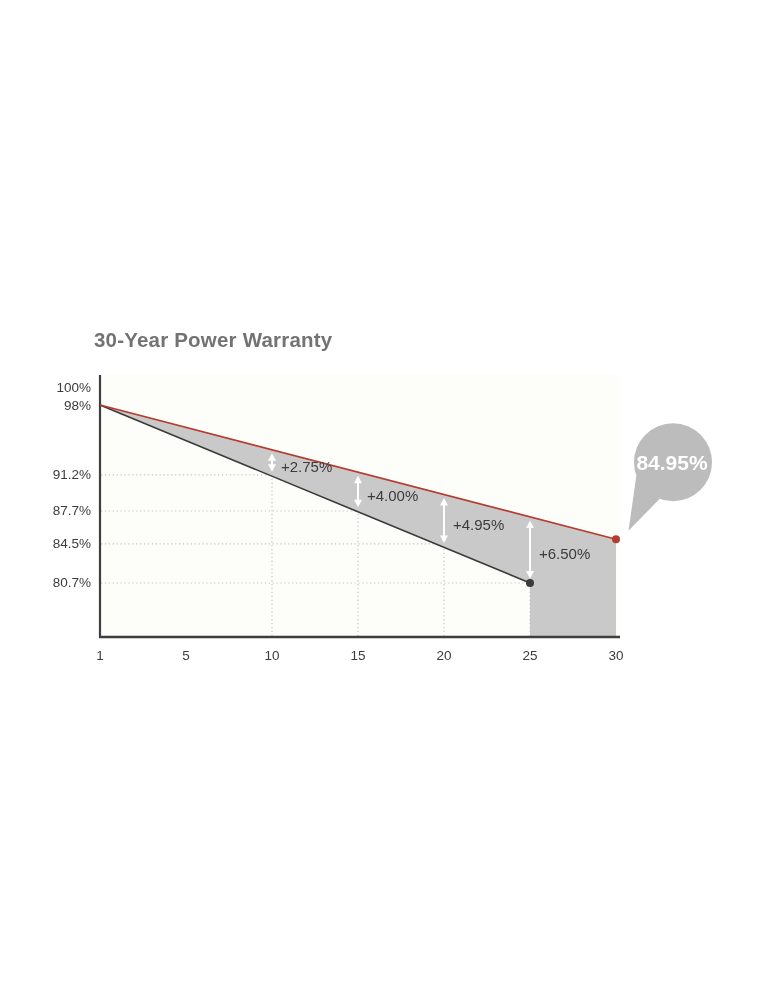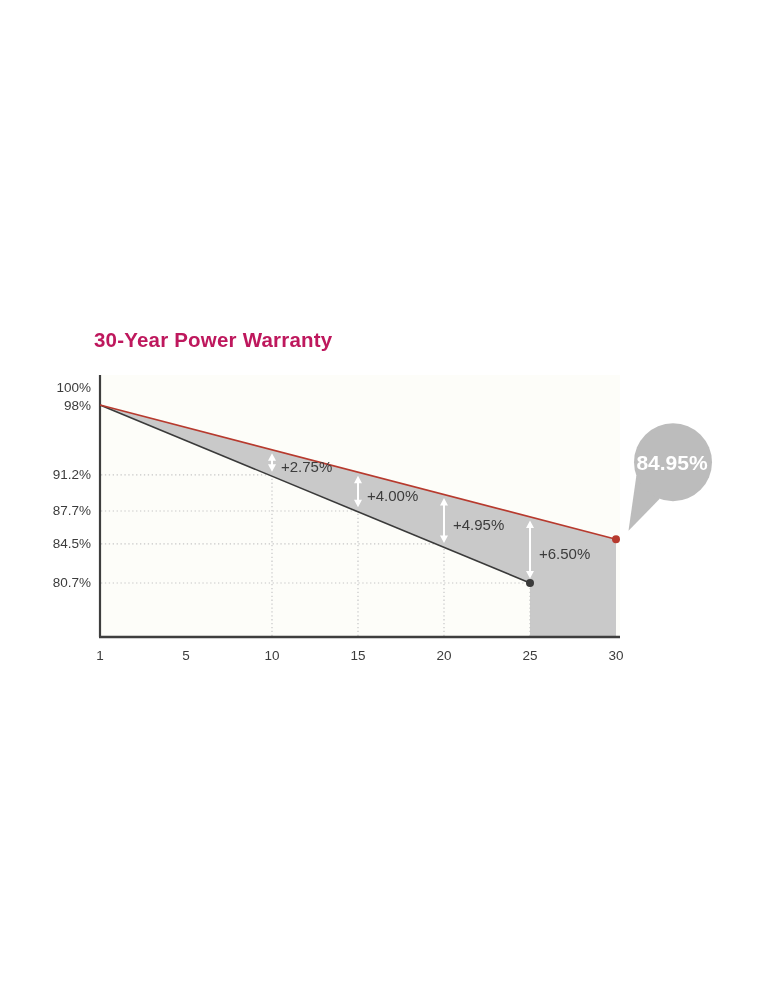--- a/index.html
+++ b/index.html
@@ -15,21 +15,21 @@
     background: #ffffff;
     overflow: hidden;
   }
   .chart-title {
     position: absolute;
     left: 94px;
     top: 328px;
     font-size: 20.5px;
     font-weight: 600;
     letter-spacing: 0.2px;
-    color: #be185d;
+    color: #737373;
     white-space: nowrap;
   }
   svg.chart {
     position: absolute;
     left: 0;
     top: 0;
   }
 </style>
 </head>
 <body>

